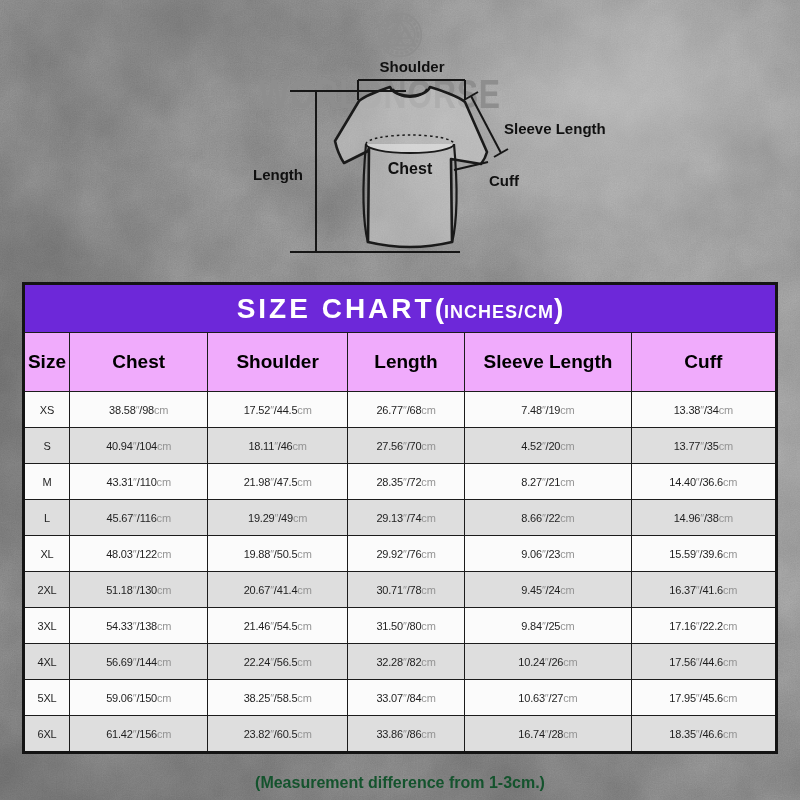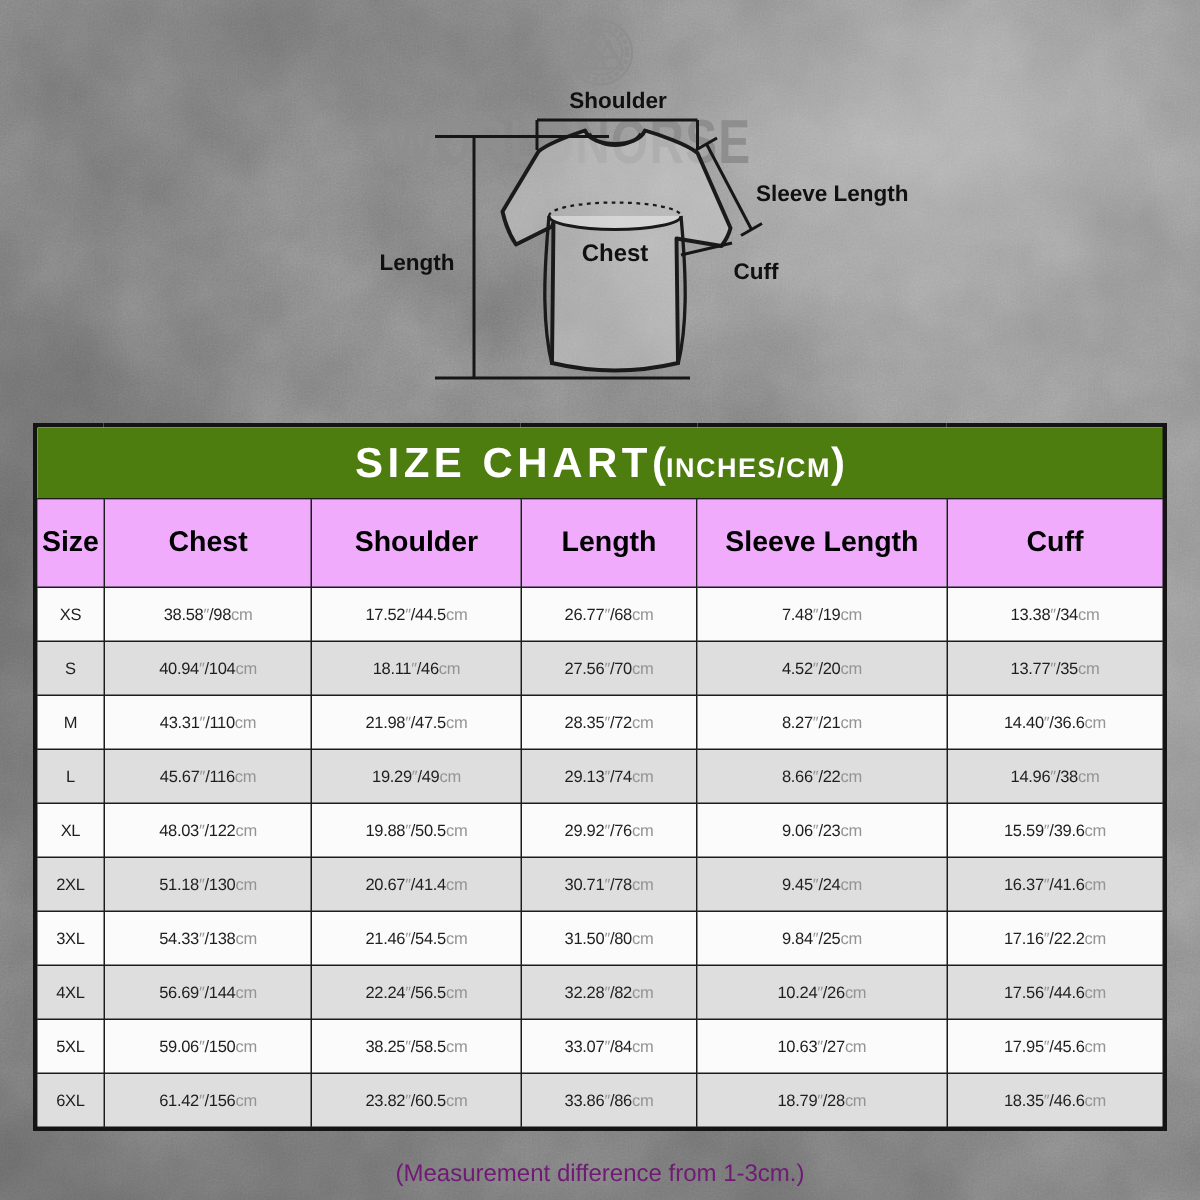--- a/index.html
+++ b/index.html
@@ -27,35 +27,35 @@
   
   .diagram{position:absolute;left:238px;top:56px;}
   .diagram text{font-family:"Liberation Sans",sans-serif;font-weight:bold;fill:#101010;}
 
   
   table.size-table{position:absolute;left:22px;top:282px;width:756px;
       border-collapse:collapse;table-layout:fixed;
       border:3px solid #141414;background:#fbfbfb;}
   table.size-table td,table.size-table th{border:1.5px solid #1c1c1c;
       text-align:center;vertical-align:middle;padding:0;overflow:hidden;}
-  .title-cell{height:47px;background:#4d7c0f;color:#fff;}
+  .title-cell{height:47px;background:#6d28d9;color:#fff;}
   .title-main{font-size:28px;font-weight:bold;letter-spacing:3px;}
   .title-paren{font-size:28px;font-weight:bold;}
   .title-sub{font-size:18px;font-weight:bold;letter-spacing:1px;}
   tr.cols th{height:58px;background:#f0abfc;color:#000;
       font-size:19px;font-weight:bold;}
   tr.row td{height:35px;font-size:11px;color:#1e1e1e;letter-spacing:-0.2px;}
   tr.row.zebra td{background:#dedede;}
   td.size-col{font-size:18px;color:#111;letter-spacing:0;}
   span.u{color:#949494;}
   span.d{color:#1e1e1e;}
 
   
   .footer-note{position:absolute;left:0;top:774px;width:100%;text-align:center;
-      font-size:16px;font-weight:normal;color:#701a75;}
+      font-size:16px;font-weight:bold;color:#14532d;}
 </style>
 </head>
 <body>
 
 <div class="stage">
 
   <svg class="bg-svg" width="800" height="800" aria-hidden="true">
     <defs>
       <filter id="clouds" x="0" y="0" width="100%" height="100%">
         <feTurbulence type="fractalNoise" baseFrequency="0.012" numOctaves="4" seed="11" stitchTiles="stitch"></feTurbulence>
@@ -215,20 +215,20 @@
           <td><span class="d">38.25</span><span class="u">″</span><span class="d">/58.5</span><span class="u">cm</span></td>
           <td><span class="d">33.07</span><span class="u">″</span><span class="d">/84</span><span class="u">cm</span></td>
           <td><span class="d">10.63</span><span class="u">″</span><span class="d">/27</span><span class="u">cm</span></td>
           <td><span class="d">17.95</span><span class="u">″</span><span class="d">/45.6</span><span class="u">cm</span></td>
         </tr>
         <tr class="row zebra">
           <td class="size-col">6XL</td>
           <td><span class="d">61.42</span><span class="u">″</span><span class="d">/156</span><span class="u">cm</span></td>
           <td><span class="d">23.82</span><span class="u">″</span><span class="d">/60.5</span><span class="u">cm</span></td>
           <td><span class="d">33.86</span><span class="u">″</span><span class="d">/86</span><span class="u">cm</span></td>
-          <td><span class="d">18.79</span><span class="u">″</span><span class="d">/28</span><span class="u">cm</span></td>
+          <td><span class="d">16.74</span><span class="u">″</span><span class="d">/28</span><span class="u">cm</span></td>
           <td><span class="d">18.35</span><span class="u">″</span><span class="d">/46.6</span><span class="u">cm</span></td>
         </tr>
       </tbody>
   </table>
 
   <div class="footer-note layer">(Measurement difference from 1-3cm.)</div>
 </div>
 
 </body></html>

